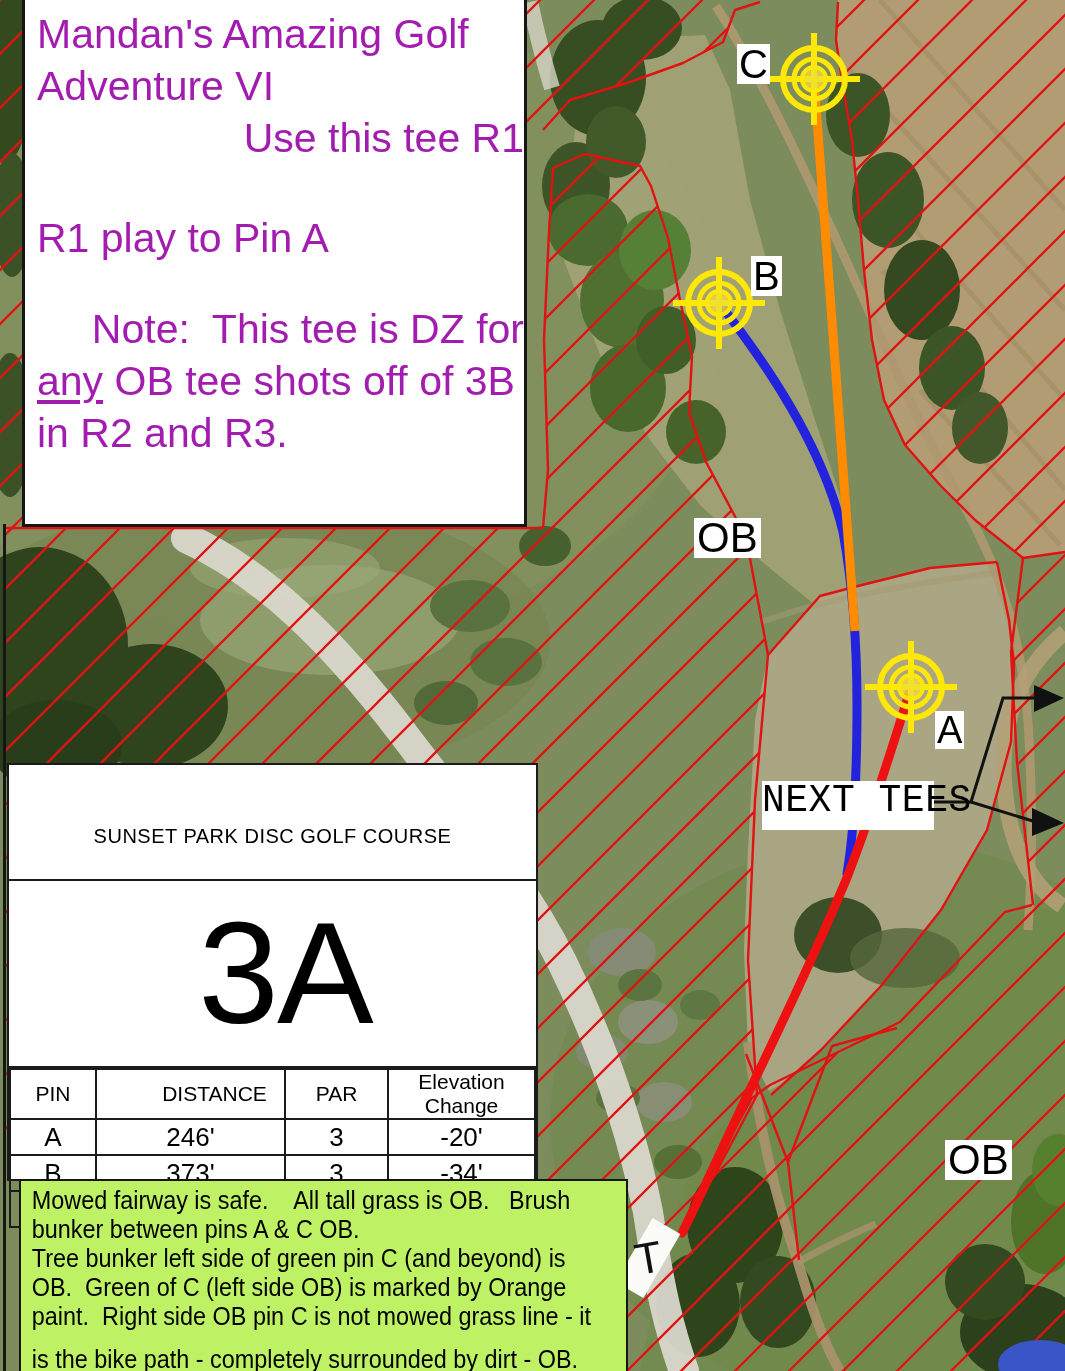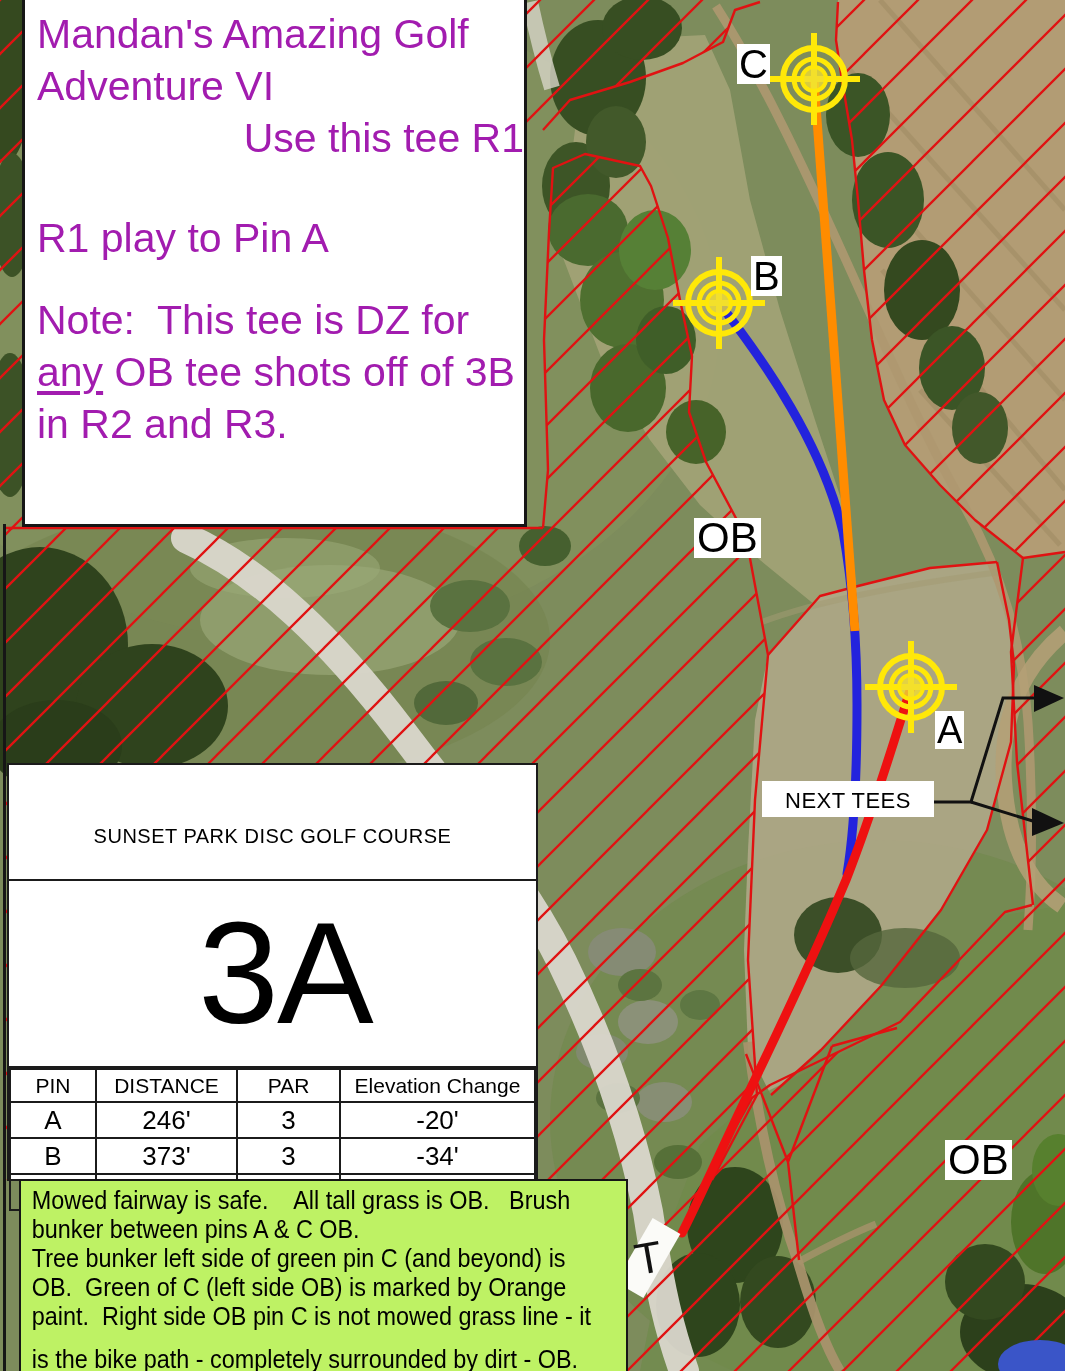--- a/index.html
+++ b/index.html
@@ -5,43 +5,43 @@
   html,body{margin:0;padding:0;background:#222;}
   #stage{position:relative;width:1065px;height:1371px;overflow:hidden;
          font-family:"Liberation Sans",sans-serif;background:#7d8c5c;}
   #bgsvg{position:absolute;left:0;top:0;width:1065px;height:1371px;}
   .overlay{position:absolute;box-sizing:border-box;}
   
   .maplab{position:absolute;background:#fff;color:#000;text-align:center;
           white-space:nowrap;box-sizing:border-box;}
   .pinlab{font-size:40px;line-height:1.0;padding:0 2px;}
   .oblab{font-size:42px;line-height:0.86;padding:2px 3px;}
-  #next-tees{font-size:22px;line-height:40px;width:172px;height:36px;letter-spacing:.5px;}
+  #next-tees{font-size:38px;line-height:40px;width:172px;height:49px;letter-spacing:.5px;font-family:Liberation Mono, monospace;}
   
   #tee-marker{position:absolute;left:632px;top:1221px;width:32px;height:74px;background:#fbfbf8;
               transform:rotate(30deg);display:flex;align-items:center;justify-content:center;}
   #tee-marker span{display:block;font-size:44px;color:#111;transform:rotate(-40deg);}
   
   #title-box{left:22px;top:0;width:505px;height:527px;background:#fff;
              border:3px solid #161616;border-top:none;padding:8px 0 0 12px;color:#a21caf;}
   #title-box .ln{font-size:41px;line-height:52px;white-space:pre;}
-  #title-box .g1{text-align:right;} #title-box .g2{margin-top:48px;} #title-box .g3{margin-top:30px;}
+  #title-box .g1{text-align:right;} #title-box .g2{margin-top:48px;} #title-box .g3{margin-top:39px;text-align:right;}
   #title-box u{text-underline-offset:5px;}
   
   #course-card{left:7px;top:763px;width:531px;height:418px;background:#fff;
                border:2px solid #1b1b1b;color:#000;}
   #card-title{height:86px;border-bottom:2px solid #1b1b1b;display:flex;align-items:center;
               justify-content:center;font-size:20px;letter-spacing:.5px;white-space:nowrap;margin-top:28px;}
   #card-hole{height:185px;border-bottom:2px solid #1b1b1b;display:flex;align-items:center;
              justify-content:center;font-size:145px;letter-spacing:-2px;padding-left:25px;}
   #pin-table{width:100%;border-collapse:collapse;table-layout:fixed;}
   #pin-table th,#pin-table td{border:2px solid #1b1b1b;text-align:center;padding:0;margin-top:40px;}
   #pin-table th{font-weight:400;font-size:21px;height:31px;}
   #pin-table td{font-size:26px;height:34px;}
-  #pin-table .c1{width:84px;} #pin-table .c2{width:139px;} #pin-table .c3{width:101px;}
+  #pin-table .c1{width:84px;} #pin-table .c2{width:139px;padding-left:48px;} #pin-table .c3{width:101px;}
   
   #rules-box{left:19px;top:1179px;width:609px;height:192px;background:#bef264;
              border:2px solid #161616;border-bottom:none;color:#000;overflow:hidden;}
   #rules-inner{transform:scaleX(.90);transform-origin:left top;padding:5px 0 0 12px;}
   #rules-inner .rl{font-size:26px;line-height:29px;white-space:pre;}
   #rules-inner .gap{margin-top:14px;}
   
   #frame-left{left:3px;top:524px;width:3px;height:847px;background:#161616;}
 </style>
 </head>

